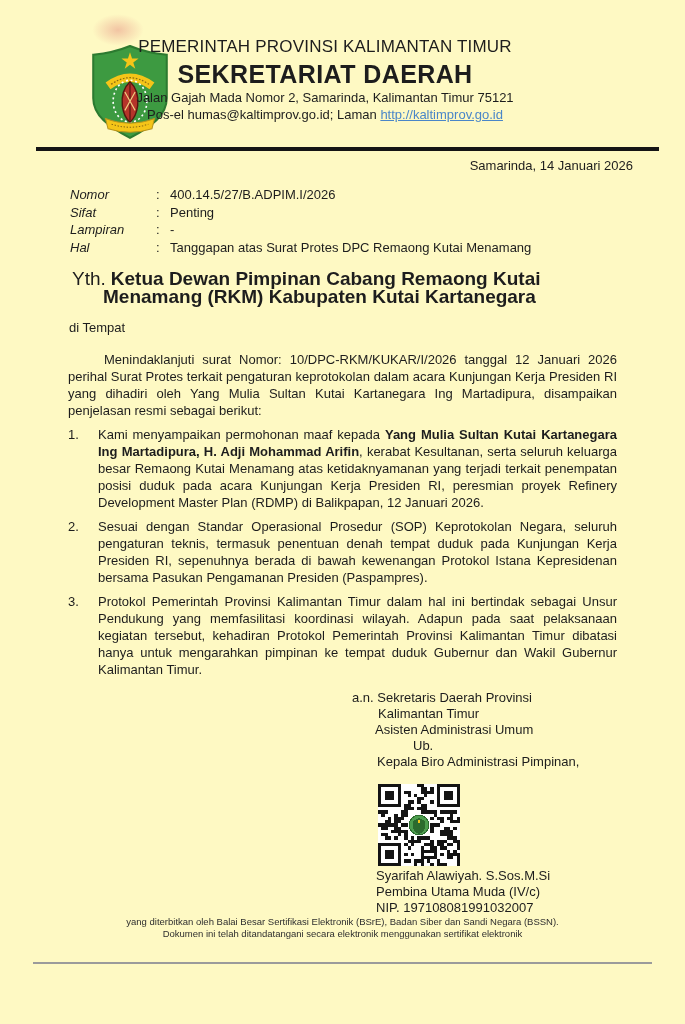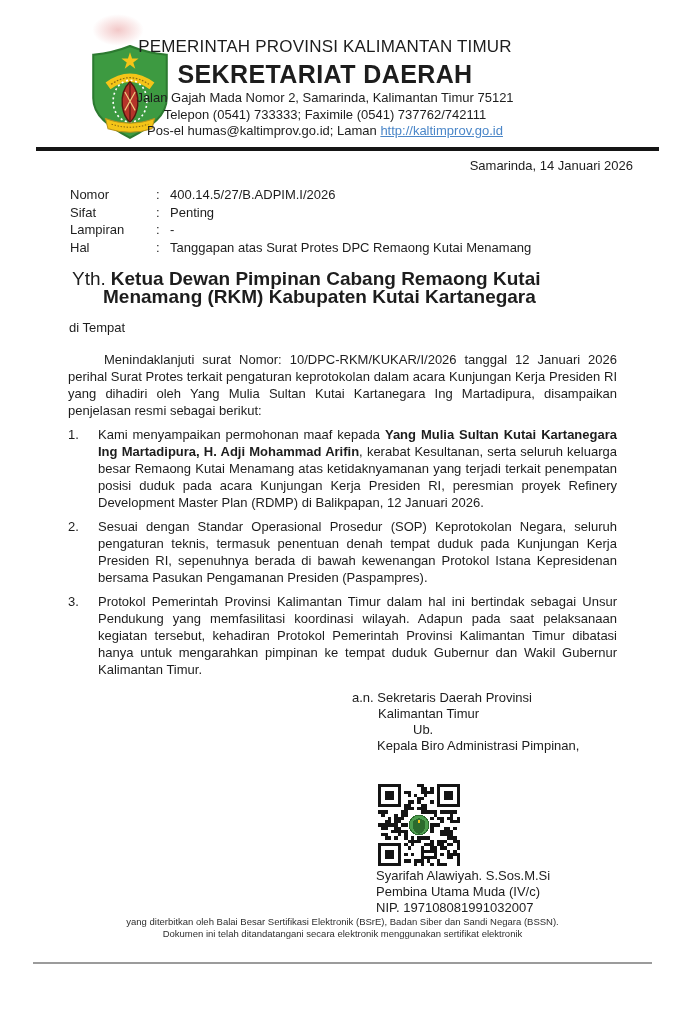--- a/index.html
+++ b/index.html
@@ -1,40 +1,40 @@
 <!DOCTYPE html>
 <html><head>
 <meta charset="utf-8">
 <style>
   * { margin:0; padding:0; box-sizing:border-box; }
   html,body { background:#e9e9e9; }
   .page {
     position:relative; width:685px; height:1024px; margin:0 auto;
-    background:#ffffff; overflow:hidden;
+    background:#fef9c3; overflow:hidden;
     font-family:"Liberation Sans","DejaVu Sans",sans-serif;
     color:#1d1d1d;
   }
   .smudge {
     position:absolute; left:92px; top:14px; width:52px; height:32px;
     background:radial-gradient(ellipse at center, rgba(222,110,110,.38), rgba(222,110,110,0) 70%);
     pointer-events:none;
   }
   
   .emblem { position:absolute; left:84px; top:44px; }
   .head-center { position:absolute; left:128px; top:36px; width:394px; text-align:center; }
   .gov-name { font-size:17px; letter-spacing:.2px; line-height:22px; }
   .office-name { font-size:25px; font-weight:bold; letter-spacing:.4px; line-height:31px; margin-top:1px;}
   .addr { font-size:13px; line-height:16.5px; }
   .head-link { color:#4a86c8; text-decoration:underline; }
   .rule-thick { position:absolute; left:36px; right:26px; top:147px; height:4px; background:#151515; }
   
   .dateline { position:absolute; top:158px; right:52px; font-size:13px; }
   .meta { position:absolute; left:70px; top:186px; font-size:13px; line-height:17.5px; }
   .meta-row { display:flex; }
-  .meta-label { width:86px; }
+  .meta-label { width:86px;font-style:italic; }
   .meta-colon { width:14px; }
   
   .recipient { position:absolute; left:72px; top:270px; width:548px; font-size:19px; line-height:17.5px;
                padding-left:31px; text-indent:-31px; }
   .recipient b { font-weight:bold; }
   .salutation { margin-right:5px; }
   .di-tempat { position:absolute; left:69px; top:320px; font-size:13px; }
   .body-text { position:absolute; left:68px; top:351px; width:549px; font-size:13px; line-height:17px; }
   .para { text-align:justify; text-indent:36px; }
   .points { margin-top:6px; }
@@ -72,21 +72,20 @@
       <path d="M45 39 L45 75" stroke="#54180f" stroke-width="1.2"></path>
       <path d="M40 47 L50 65 M50 47 L40 65" stroke="#f2d184" stroke-width="1.1"></path>
       <path d="M21 73 Q45 82 69 73 L66.5 83 Q45 90 23.5 83 Z" fill="#f5c518" stroke="#b8941c" stroke-width="1"></path>
       <path d="M27 78.5 Q45 84.5 63 78.5" stroke="#8a6a12" stroke-width="1" fill="none" stroke-dasharray="1.4 1.6"></path>
     </svg>
   </div>
   <div class="head-center">
     <div class="gov-name">PEMERINTAH PROVINSI KALIMANTAN TIMUR</div>
     <div class="office-name">SEKRETARIAT DAERAH</div>
     <div class="addr">Jalan Gajah Mada Nomor 2, Samarinda, Kalimantan Timur 75121</div>
-    <div class="addr">Telepon (0541) 733333; Faximile (0541) 737762/742111</div>
     <div class="addr"><span>Pos-el humas@kaltimprov.go.id; Laman</span> <span class="head-link">http://kaltimprov.go.id</span></div>
   </div>
   <div class="rule-thick"></div>
 
   <div class="dateline">Samarinda, 14 Januari 2026</div>
   <div class="meta">
     <div class="meta-row">
       <span class="meta-label">Nomor</span>
       <span class="meta-colon">:</span>
       <span class="meta-value">400.14.5/27/B.ADPIM.I/2026</span>
@@ -125,20 +124,21 @@
       <div class="point">
         <span class="point-num">3.</span>
         <div class="point-body"><span>Protokol Pemerintah Provinsi Kalimantan Timur dalam hal ini bertindak sebagai Unsur Pendukung yang memfasilitasi koordinasi wilayah. Adapun pada saat pelaksanaan kegiatan tersebut, kehadiran Protokol Pemerintah Provinsi Kalimantan Timur dibatasi hanya untuk mengarahkan pimpinan ke tempat duduk Gubernur dan Wakil Gubernur Kalimantan Timur.</span><b></b><span></span></div>
       </div>
     </div>
   </div>
 
   <div class="sig-block">
     <div>a.n. Sekretaris Daerah Provinsi</div>
     <div class="sig-l2">Kalimantan Timur</div>
+    <div class="sig-l3">Asisten Administrasi Umum</div>
     <div class="sig-l4">Ub.</div>
     <div class="sig-l5">Kepala Biro Administrasi Pimpinan,</div>
   </div>
 
   <div class="qr-wrap">
     <svg width="82" height="82" viewBox="0 0 25 25" shape-rendering="crispEdges">
       <rect x="0" y="0" width="25" height="25" fill="#ffffff"></rect>
       <g class="qr-cells" fill="#141414">
           <rect x="12" y="0" width="1" height="1"></rect>
           <rect x="13" y="0" width="1" height="1"></rect>

